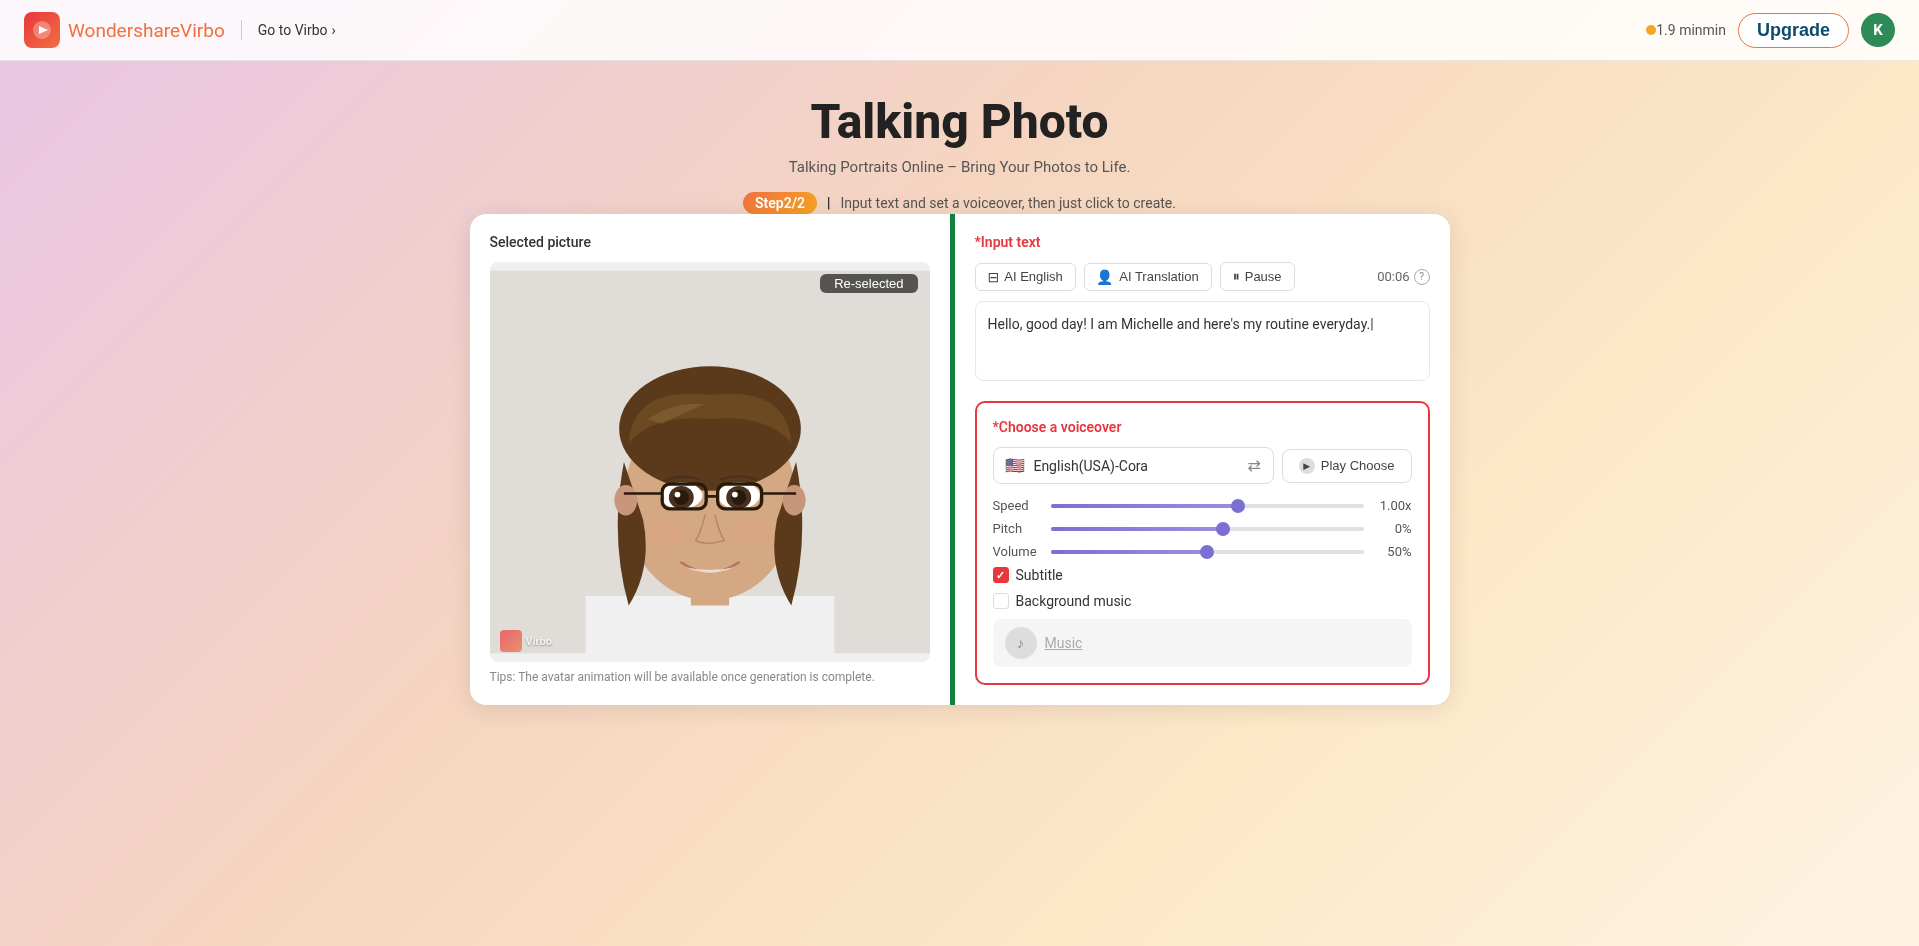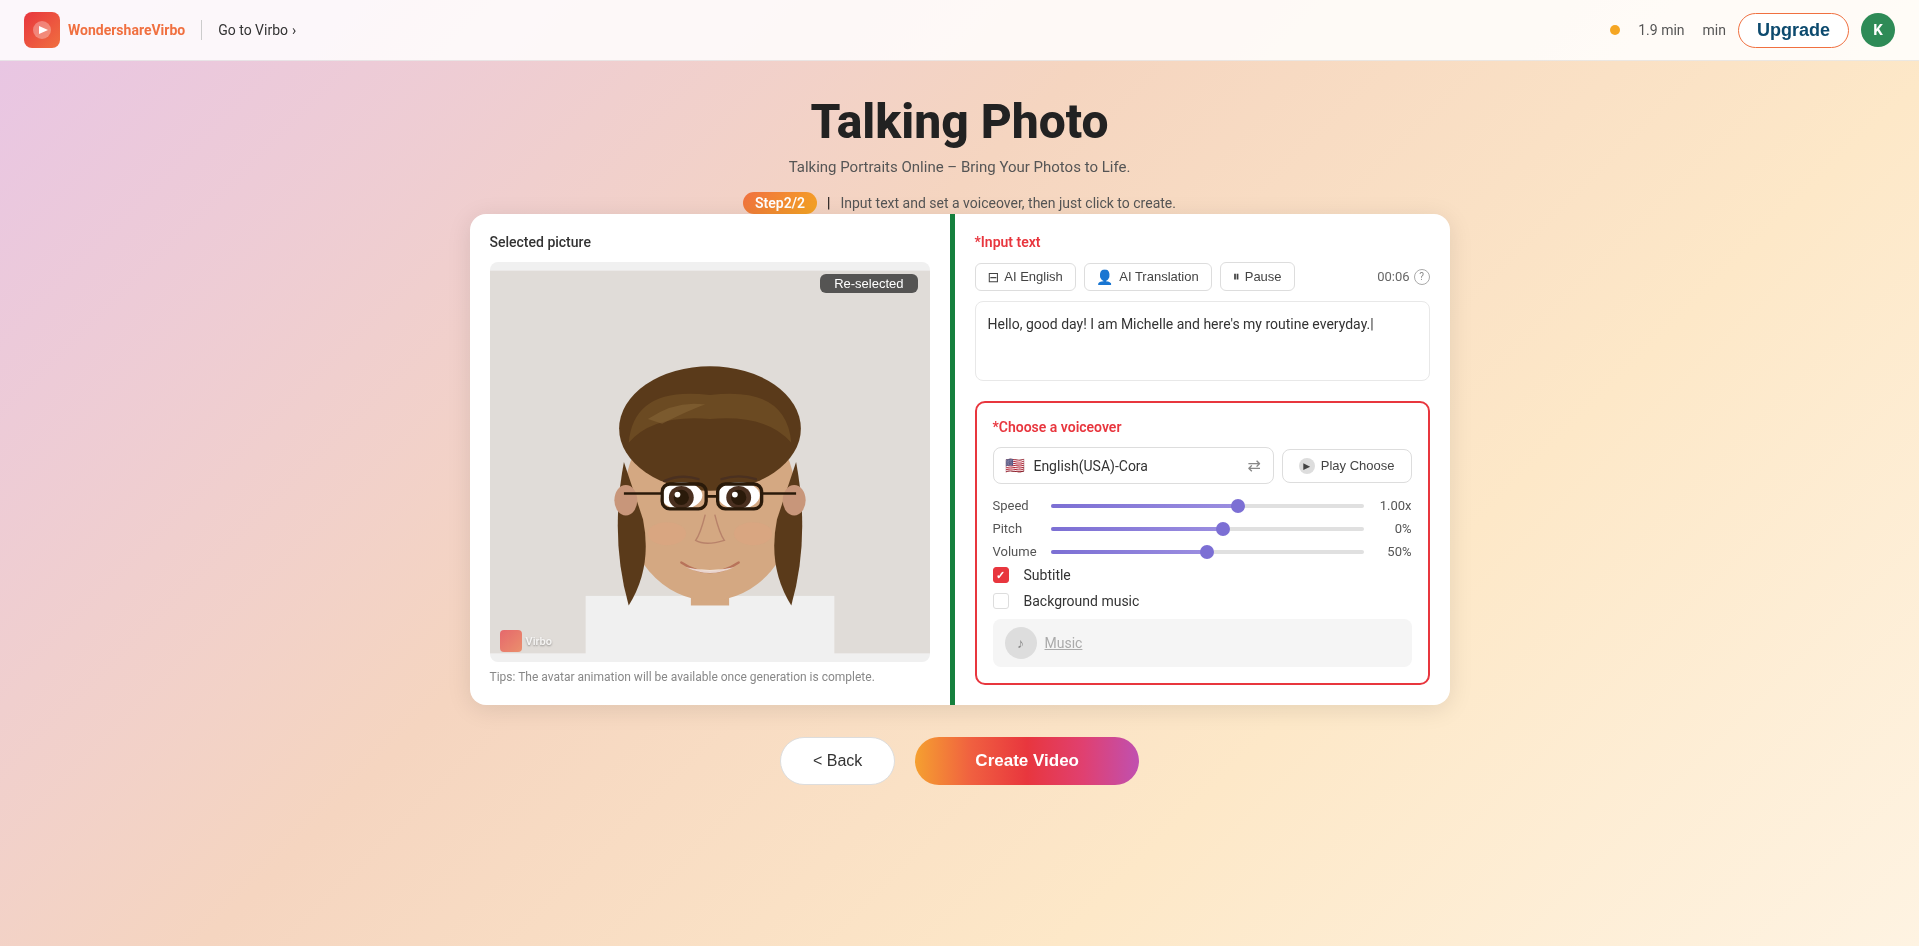--- a/index.html
+++ b/index.html
@@ -29,22 +29,22 @@
     .logo-icon {
       width: 36px;
       height: 36px;
       border-radius: 8px;
       background: linear-gradient(135deg, #e8363e, #f07040);
       display: flex;
       align-items: center;
       justify-content: center;
     }
     .logo-text {
-      font-size: 14px;
-      font-weight: 700;
+      font-size: 19px;
+      font-weight: 400;
       color: #222;
     }
     .logo-text span { color: #f07040; }
     .divider-v {
       width: 1px;
       height: 20px;
       background: #ccc;
       margin: 0 16px;
     }
     .goto-virbo {
@@ -57,21 +57,21 @@
     }
     .header-right {
       margin-left: auto;
       display: flex;
       align-items: center;
       gap: 12px;
     }
     .credits {
       display: flex;
       align-items: center;
-      gap: 18px;
+      gap: 0;
       font-size: 14px;
       color: #555;
     }
     .credits-dot {
       width: 10px;
       height: 10px;
       background: #f5a623;
       border-radius: 50%;
     }
     .upgrade-btn {
@@ -365,21 +365,21 @@
       opacity: 0;
       cursor: pointer;
       top: 0;
       left: 0;
     }
 
     
     .checkbox-row {
       display: flex;
       align-items: flex-start;
-      gap: 15px;
+      gap: 7px;
       margin-bottom: 10px;
     }
     .checkbox-box {
       width: 16px;
       height: 16px;
       border-radius: 3px;
       border: 1.5px solid #ddd;
       display: flex;
       align-items: center;
       justify-content: center;
@@ -652,17 +652,13 @@
         </div>
 
         <div class="music-row">
           <div class="music-icon">♪</div>
           <span class="music-label">Music</span>
         </div>
       </div>
     </div>
   </div>
 
-  <div class="bottom-bar">
-    <button class="back-btn">&lt; Back</button>
-    <button class="create-btn">Create Video</button>
-  </div>
 </div>
 
 </body></html>

